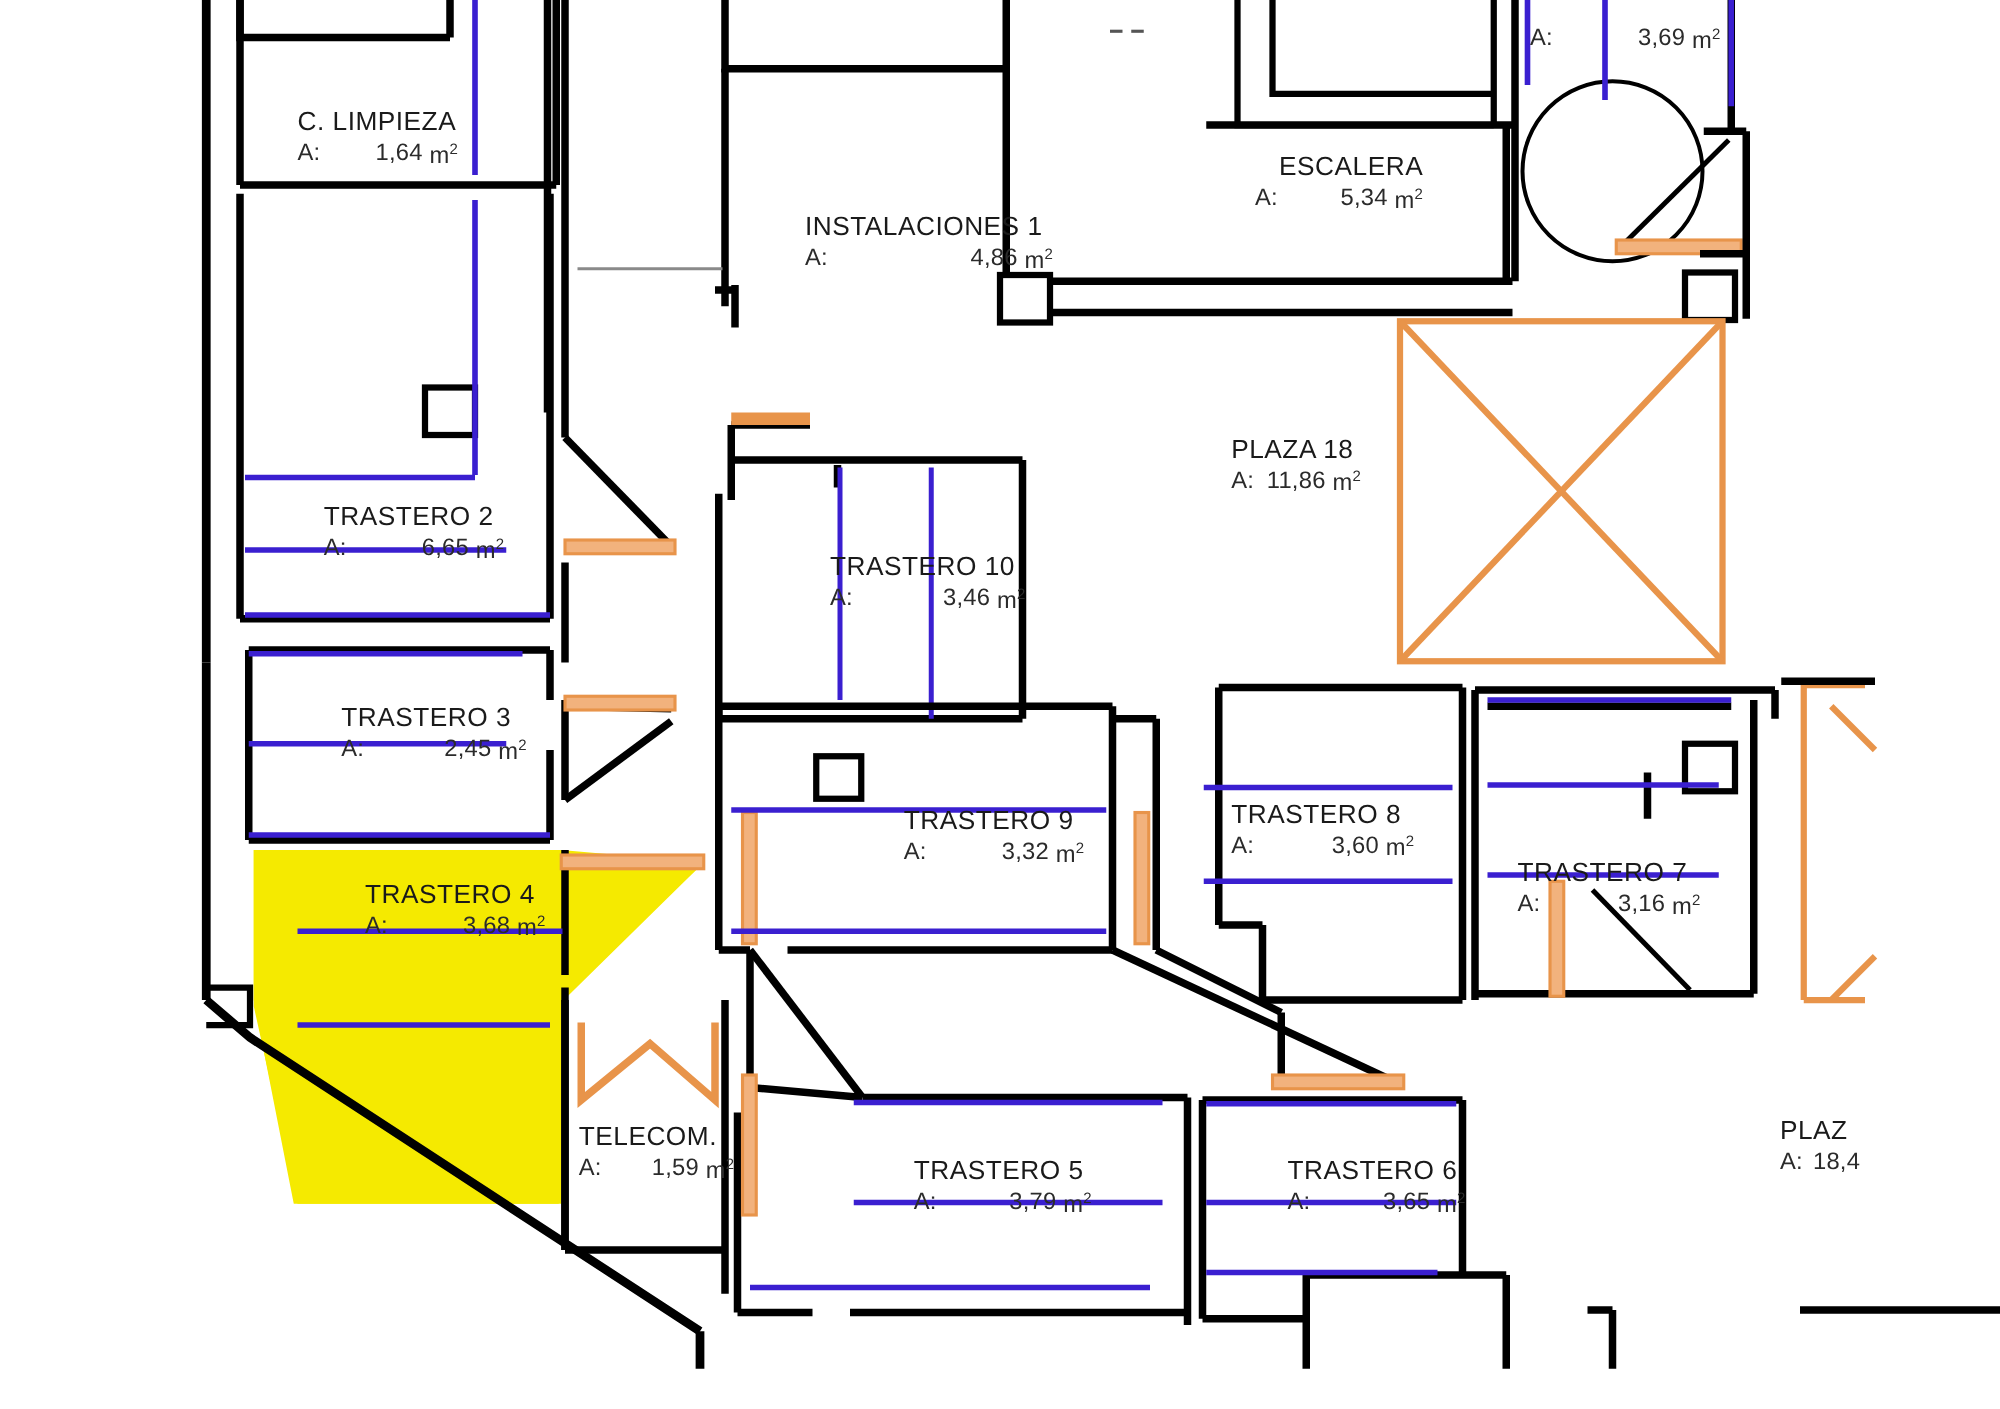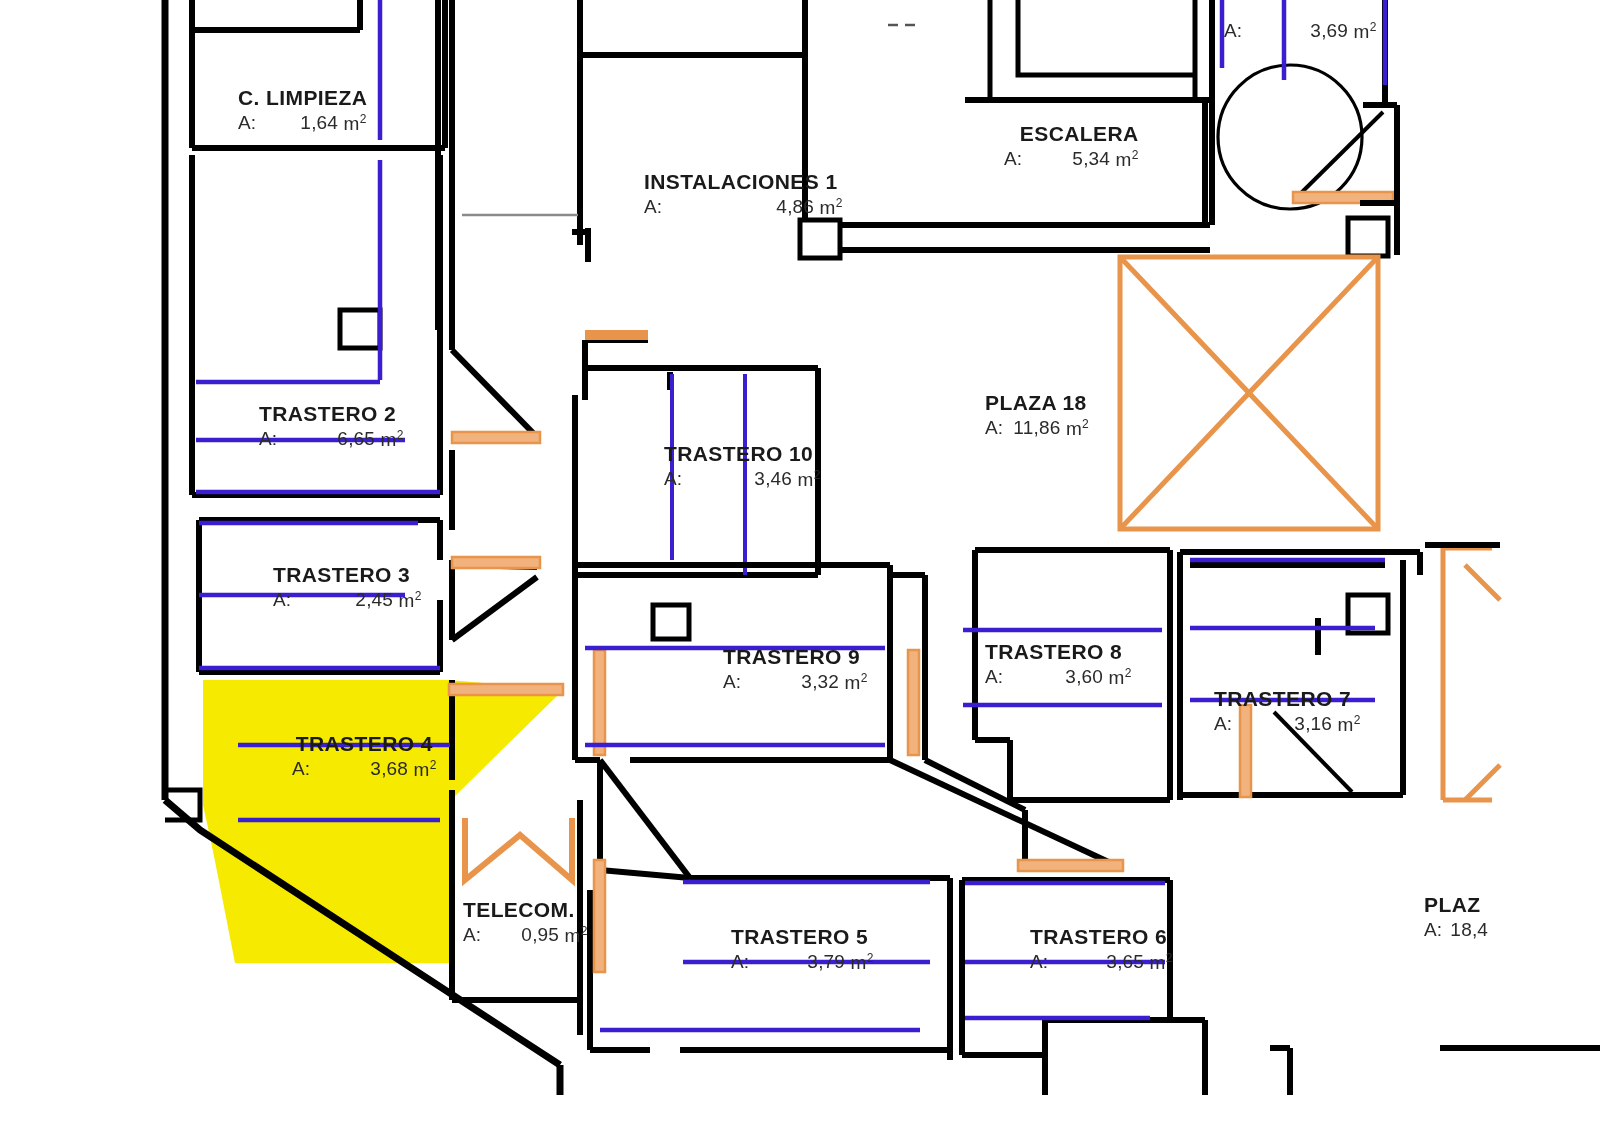--- a/index.html
+++ b/index.html
@@ -23,21 +23,21 @@
     top: 0;
     width: 1600px;
     height: 1127px;
   }
   .room-label {
     position: absolute;
     white-space: nowrap;
     pointer-events: none;
   }
   .room-name {
-    font-weight: bold;
+    font-weight: normal;
     font-size: 21px;
     color: #1a1a1a;
     letter-spacing: 0.4px;
     font-family: "Liberation Sans", sans-serif;
   }
   .room-area {
     font-size: 19px;
     color: #2b2b2b;
     font-family: "Liberation Sans", sans-serif;
     letter-spacing: 0.2px;
@@ -331,21 +331,21 @@
 
   <div class="room-label" style="left:1224px; top:20px;">
     <div class="room-area" style="margin-top:0">
       <span class="area-key">A:</span>
       <span style="display:inline-block;width:68px"></span>
       <span class="area-val">3,69</span>
       <span>&nbsp;m<span class="sup">2</span></span>
     </div>
   </div>
 
-  <div class="room-label" style="left:985px; top:348px;margin-top:43px;">
+  <div class="room-label" style="left:985px; top:348px;">
     <div class="room-name">PLAZA 18</div>
     <div class="room-area">
       <span class="area-key">A:</span>
       <span style="display:inline-block;width:10px"></span>
       <span class="area-val">11,86</span>
       <span>&nbsp;m<span class="sup">2</span></span>
     </div>
   </div>
 
   <div class="room-label" style="left:259px; top:402px;">
@@ -401,36 +401,36 @@
   <div class="room-label" style="left:1214px; top:640px;margin-top:47px;">
     <div class="room-name">TRASTERO 7</div>
     <div class="room-area">
       <span class="area-key">A:</span>
       <span style="display:inline-block;width:62px"></span>
       <span class="area-val">3,16</span>
       <span>&nbsp;m<span class="sup">2</span></span>
     </div>
   </div>
 
-  <div class="room-label" style="left:292px; top:732px;text-align:center;">
+  <div class="room-label" style="left:292px; top:704px;">
     <div class="room-name">TRASTERO 4</div>
     <div class="room-area">
       <span class="area-key">A:</span>
       <span style="display:inline-block;width:60px"></span>
       <span class="area-val">3,68</span>
       <span>&nbsp;m<span class="sup">2</span></span>
     </div>
   </div>
 
   <div class="room-label" style="left:463px; top:898px;">
     <div class="room-name">TELECOM.</div>
     <div class="room-area">
       <span class="area-key">A:</span>
       <span style="display:inline-block;width:40px"></span>
-      <span class="area-val">0,95</span>
+      <span class="area-val">1,59</span>
       <span>&nbsp;m<span class="sup">2</span></span>
     </div>
   </div>
 
   <div class="room-label" style="left:731px; top:925px;">
     <div class="room-name">TRASTERO 5</div>
     <div class="room-area">
       <span class="area-key">A:</span>
       <span style="display:inline-block;width:58px"></span>
       <span class="area-val">3,79</span>

